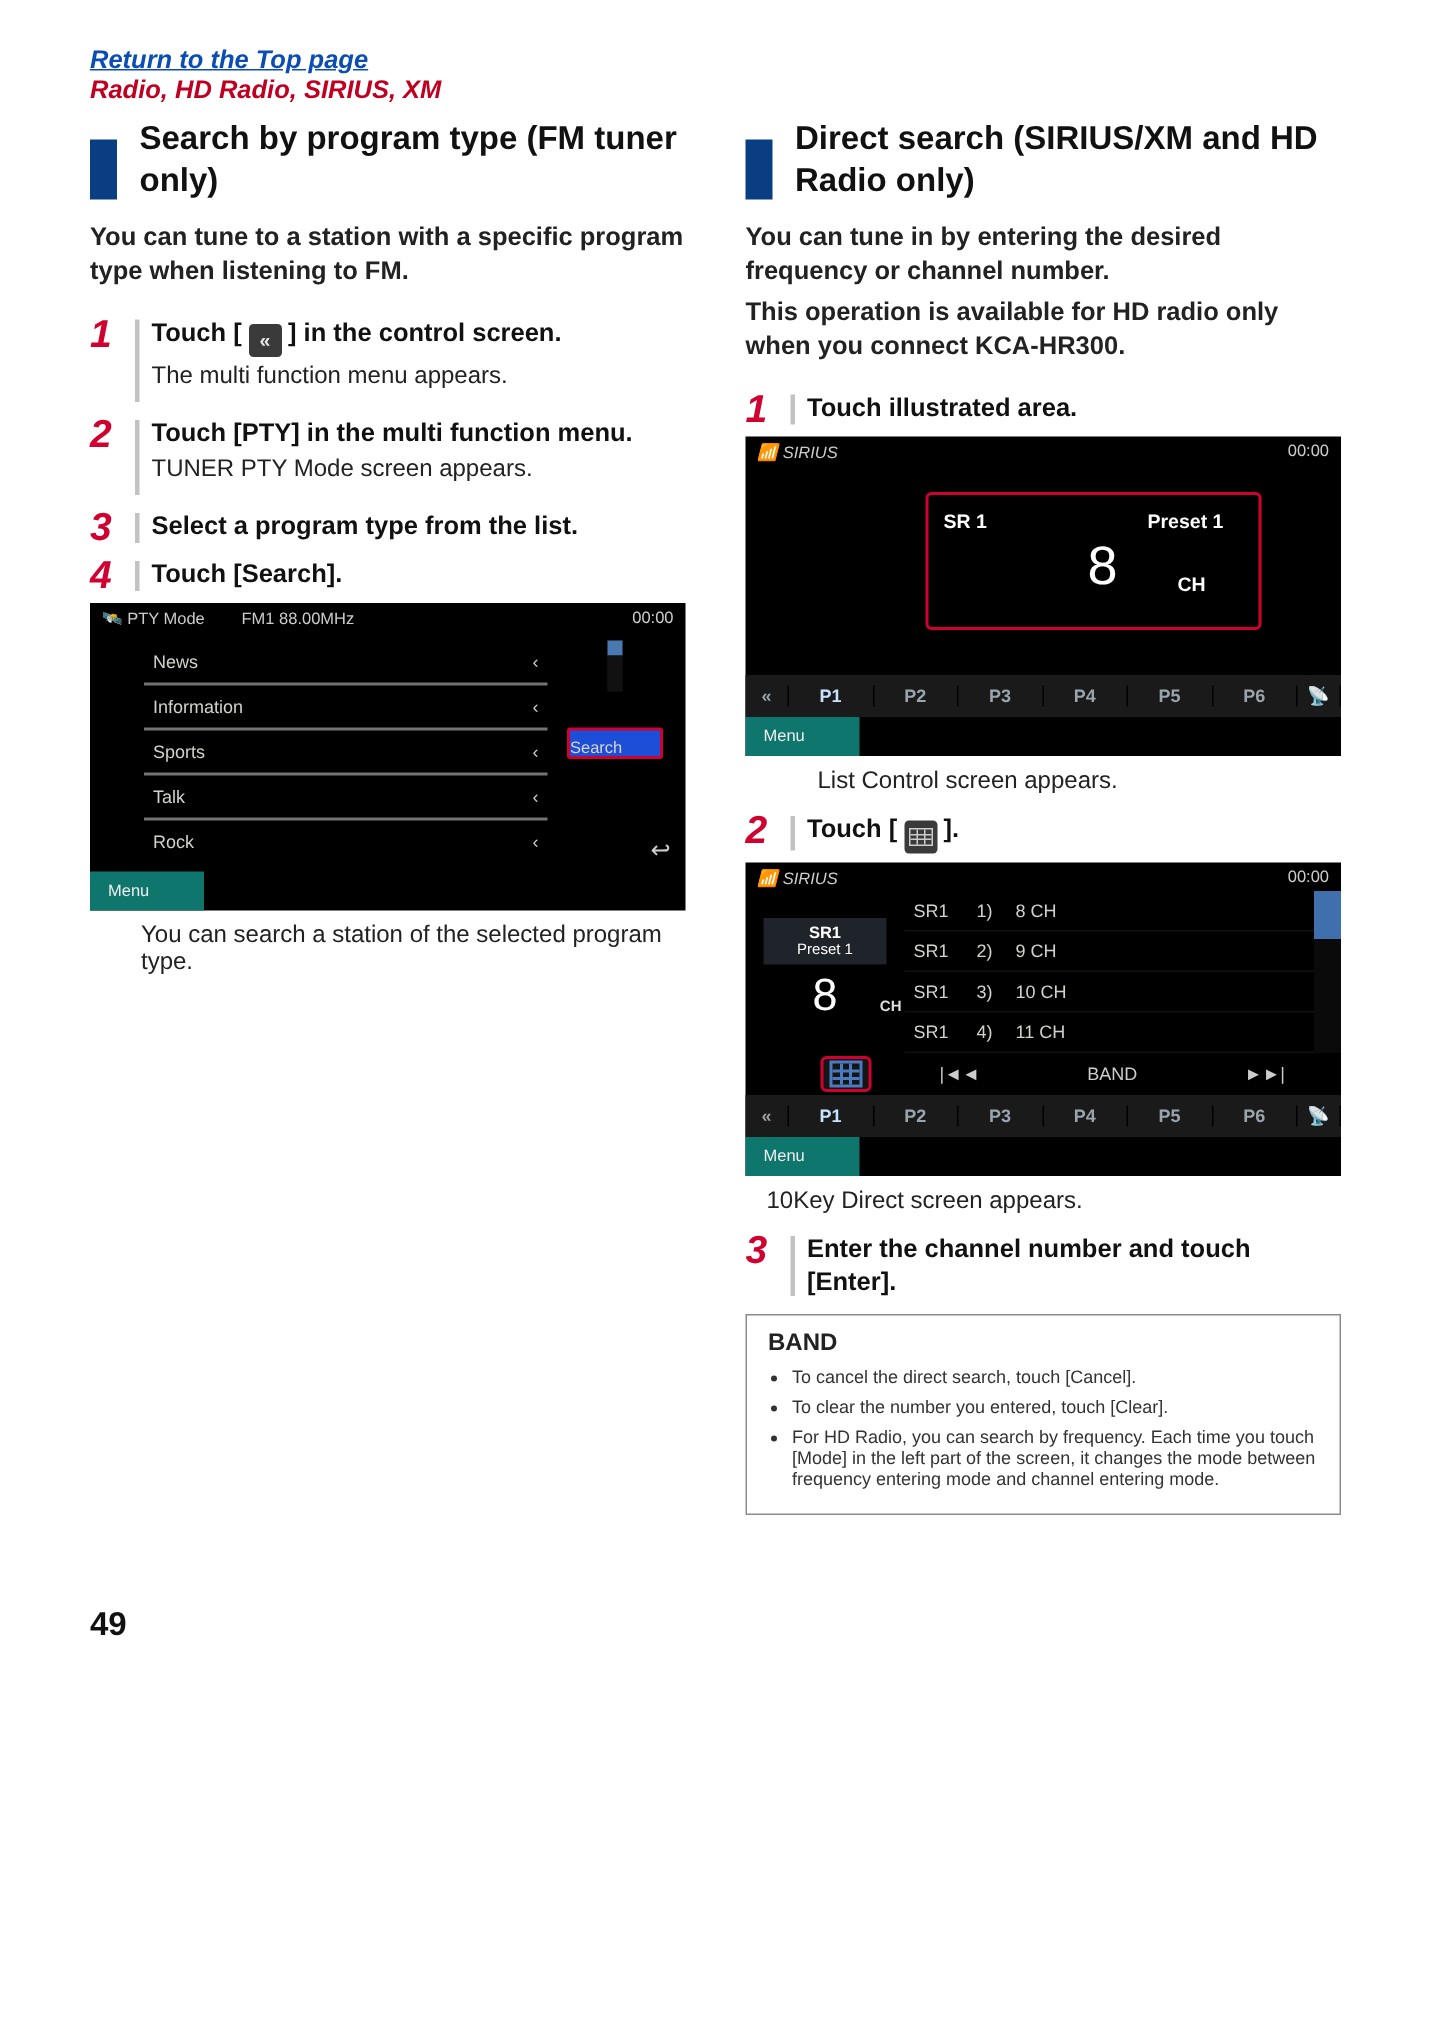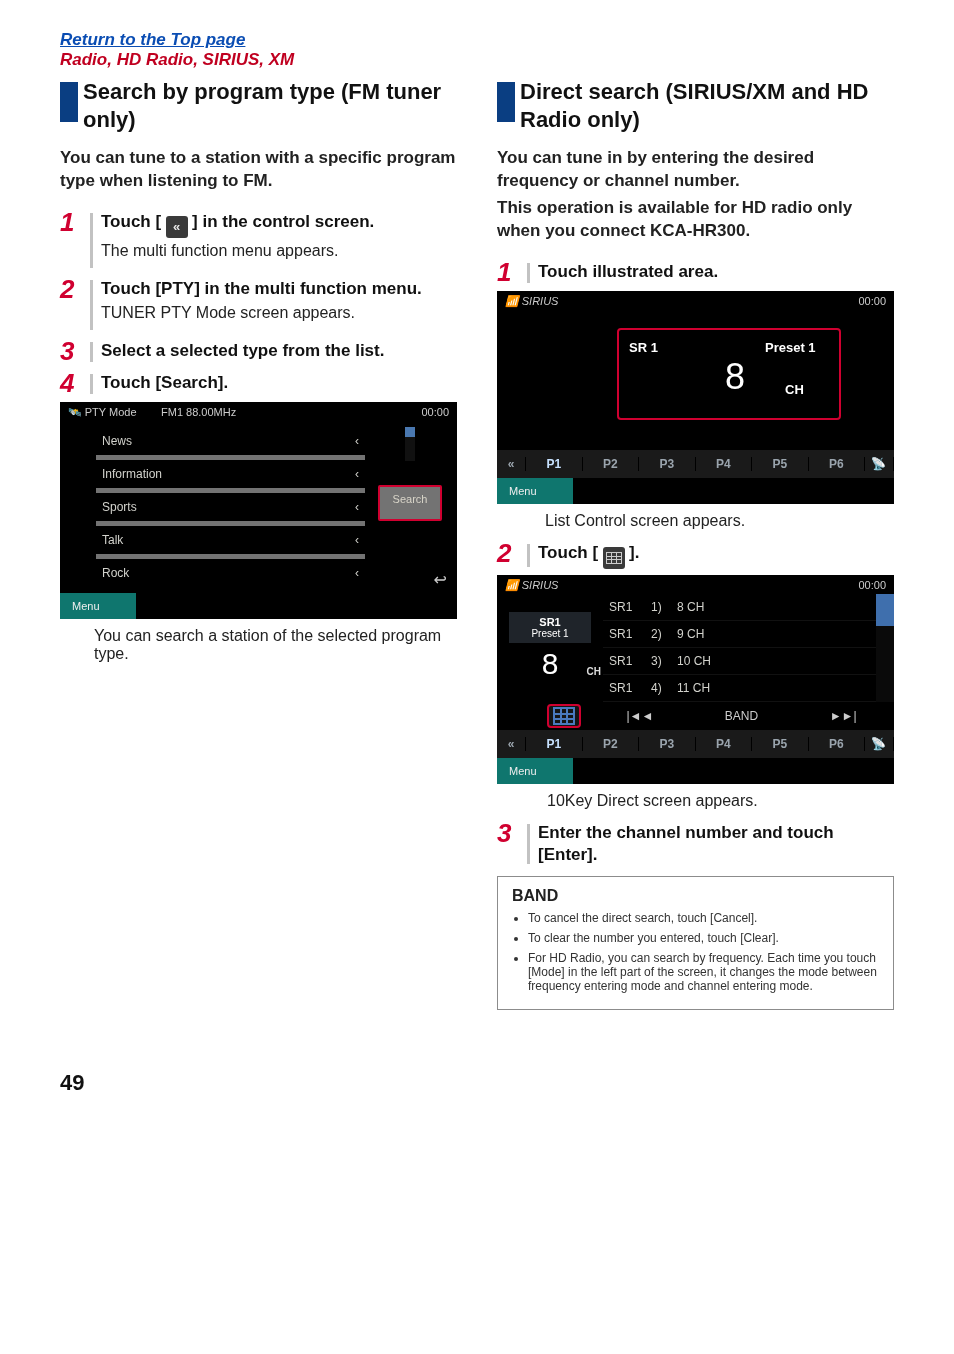--- a/index.html
+++ b/index.html
@@ -34,22 +34,22 @@
   .columns {
     display: flex;
     gap: 40px;
   }
   .col {
     flex: 1 1 0;
     min-width: 0;
   }
   .h2-block {
     display: flex;
-    align-items: flex-start;
-    gap: 5px;
+    align-items: flex-end;
+    gap: 15px;
     margin-bottom: 14px;
   }
   .h2-marker {
     width: 18px;
     height: 40px;
     background: #0a3e82;
     margin-top: 4px;
     flex-shrink: 0;
   }
   .h2-text {
@@ -176,44 +176,43 @@
   .shot1 .list {
     flex: 1;
     margin-left: 28px;
     margin-right: 6px;
   }
   .shot1 .list-row {
     display:flex;
     align-items:center;
     justify-content: space-between;
     height: 28px;
-    border-top: 5px solid #737373;
+    border-top: 2px solid #737373;
     color: #d2d2cc;
     padding: 0 6px;
   }
   .shot1 .list-row:first-child{ border-top:none;}
   .shot1 .right-col {
     width: 78px;
     display:flex;
     flex-direction:column;
     gap:24px;
     align-items:center;
   }
   .shot1 .scroll-ind {
     width: 10px; height: 34px; background:#111; display:flex; flex-direction:column;
   }
   .shot1 .scroll-ind .bar { flex:3; background:#4a78b0; }
   .shot1 .search-btn {
-    background: #737373;
+    background: #1d4ed8;
     color: #d8d4c8;
     font-size: 11px;
     width: 64px;
-    height: 36px;
+    height: 21px;
     line-height: 24px;
-    text-align: center;
     border-radius: 2px;
   }
   .shot1 .back-icn {
     color:#ccc;
     font-size:16px;
     position:absolute;
     right:10px;
     bottom:30px;
   }
 
@@ -368,21 +367,21 @@
         <div class="step-body">
           <div class="step-title">Touch [PTY] in the multi function menu.</div>
           <div class="step-desc">TUNER PTY Mode screen appears.</div>
         </div>
       </div>
 
       <div class="step">
         <div class="step-num">3</div>
         <div class="step-bar"></div>
         <div class="step-body">
-          <div class="step-title">Select a selected type from the list.</div>
+          <div class="step-title">Select a program type from the list.</div>
         </div>
       </div>
 
       <div class="step">
         <div class="step-num">4</div>
         <div class="step-bar"></div>
         <div class="step-body">
           <div class="step-title">Touch [Search].</div>
         </div>
       </div>
@@ -554,21 +553,21 @@
           <div class="cell">P2</div>
           <div class="cell">P3</div>
           <div class="cell">P4</div>
           <div class="cell">P5</div>
           <div class="cell">P6</div>
           <div class="cell icon-cell">📡</div>
         </div>
         <div class="shot-menu-btn">Menu</div>
       </div>
 
-      <div class="post-text" style="margin-left:50px;">10Key Direct screen appears.</div>
+      <div class="post-text" style="margin-left:14px;">10Key Direct screen appears.</div>
 
       <div class="step">
         <div class="step-num">3</div>
         <div class="step-bar"></div>
         <div class="step-body">
           <div class="step-title">Enter the channel number and touch [Enter].</div>
         </div>
       </div>
 
       <div class="note-box">

